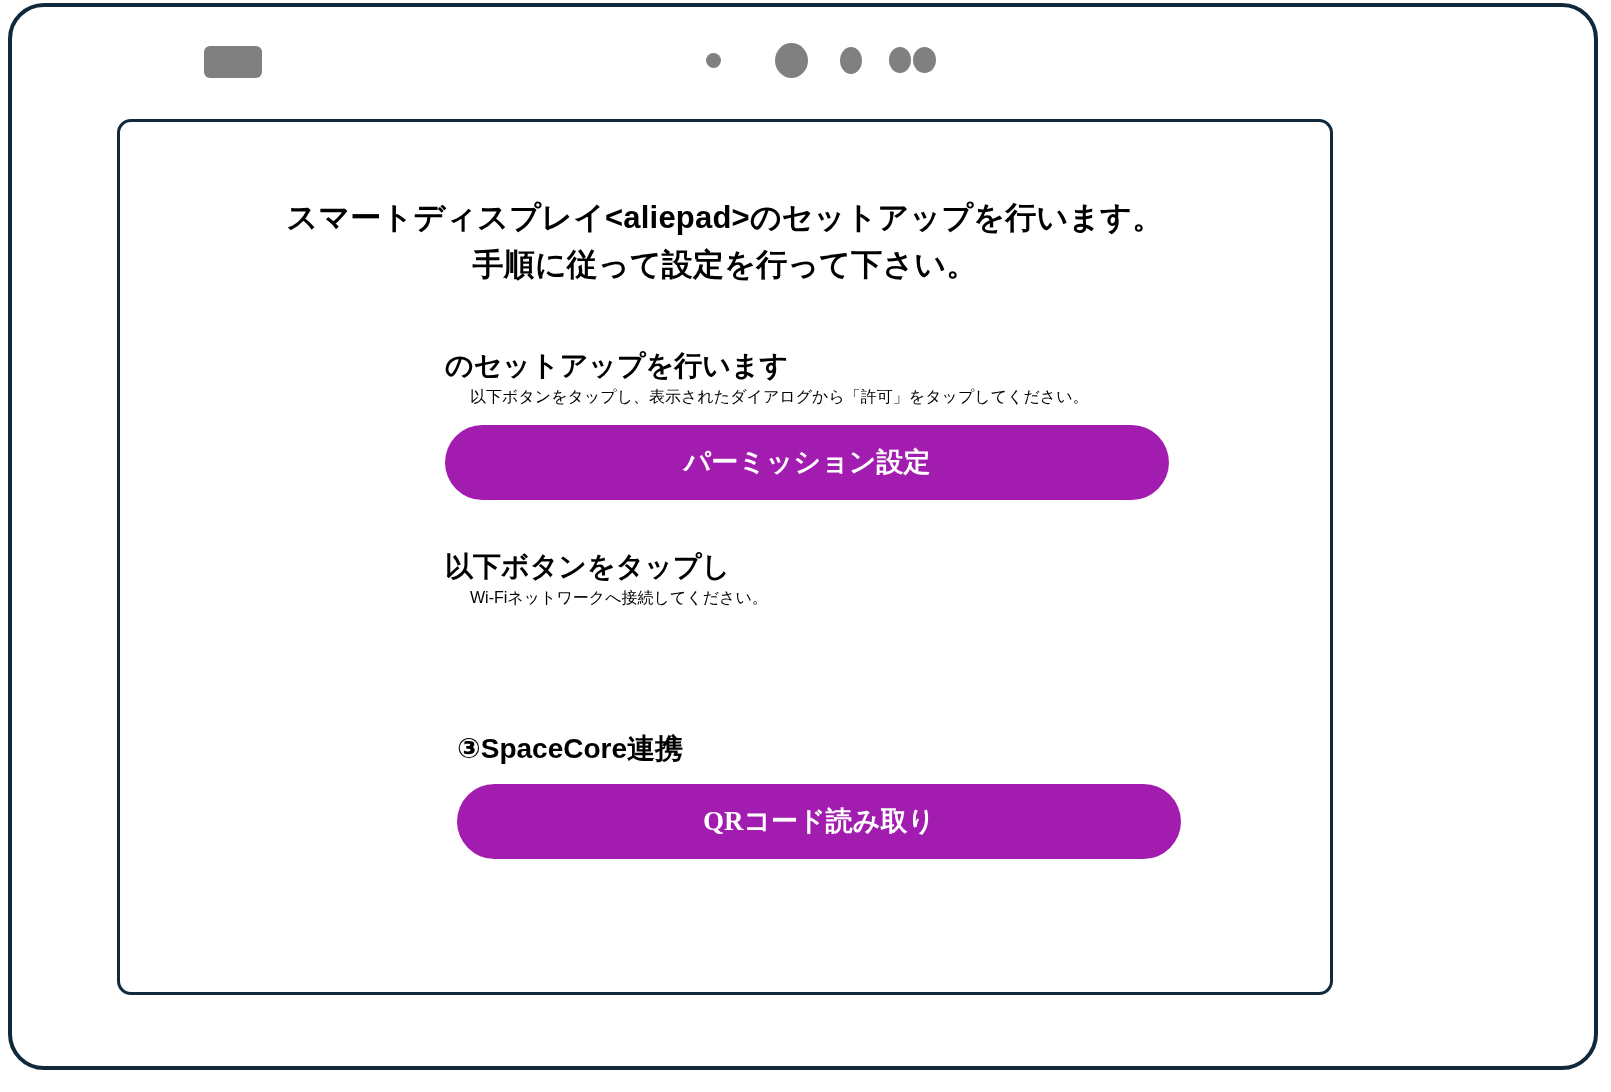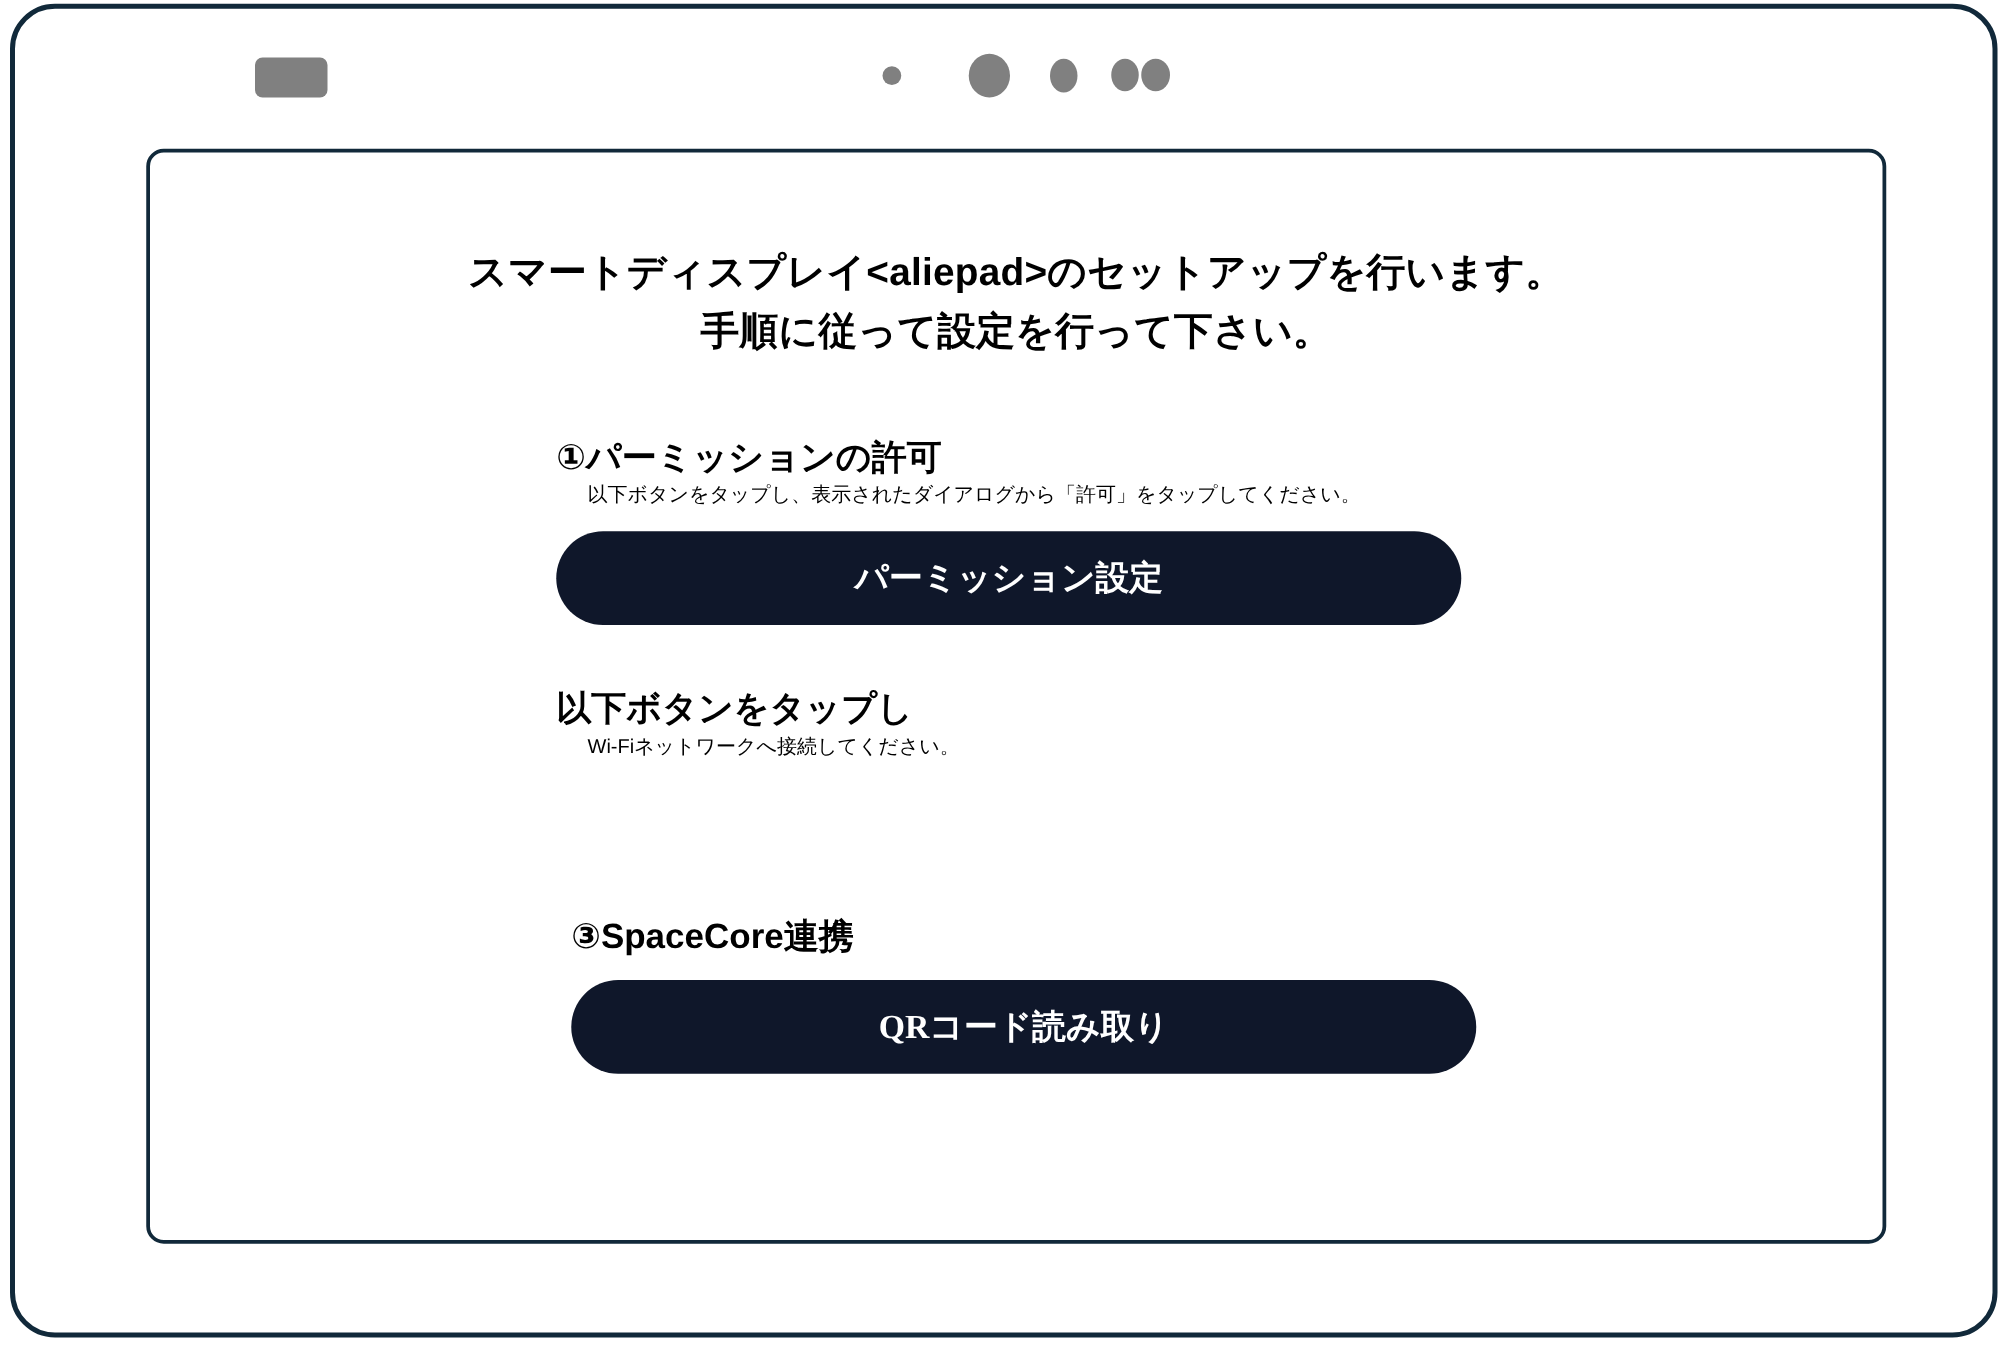--- a/index.html
+++ b/index.html
@@ -53,21 +53,21 @@
   #sensor-dot-2 { left: 763px; top: 36px;   width: 33px; height: 35px; }
   #sensor-dot-3 { left: 828px; top: 40px;   width: 22px; height: 27px; }
   #sensor-dot-4 { left: 877px; top: 40px;   width: 22px; height: 26px; }
   #sensor-dot-5 { left: 901px; top: 40px;   width: 23px; height: 26px; }
 
   
   #screen-panel {
     position: absolute;
     left: 105px;
     top: 112px;
-    width: 1392px;
+    width: 1216px;
     height: 876px;
     box-sizing: border-box;
     border: 3px solid #11293a;
     border-radius: 14px;
     background: #ffffff;
   }
 
   
   #setup-heading {
     position: absolute;
@@ -112,21 +112,21 @@
   .step-desc-line { display: block; }
 
   .action-button {
     display: block;
     box-sizing: border-box;
     margin: 16px 0 0 0;
     width: 724px;
     height: 75px;
     border: none;
     border-radius: 38px;
-    background: #0f172a;
+    background: #a21caf;
     color: #ffffff;
     font-family: "Liberation Sans", "DejaVu Sans", sans-serif;
     font-weight: bold;
     font-size: 27px;
     line-height: 75px;
     text-align: center;
     padding: 0;
     cursor: pointer;
     white-space: nowrap;
   }
@@ -149,21 +149,21 @@
   </div>
 
   <div id="screen-panel">
 
     <div id="setup-heading">
       <span class="heading-line">スマートディスプレイ&lt;aliepad&gt;のセットアップを行います。</span>
       <span class="heading-line">手順に従って設定を行って下さい。</span>
     </div>
 
     <div class="step-group" id="step-group-1">
-      <div class="step-title">①パーミッションの許可</div>
+      <div class="step-title">のセットアップを行います</div>
       <div class="step-desc">
         <span class="step-desc-line">以下ボタンをタップし、表示されたダイアログから「許可」をタップしてください。</span>
       </div>
       <button class="action-button" id="permission-button">パーミッション設定</button>
     </div>
 
     <div class="step-group" id="step-group-2">
       <div class="step-title">以下ボタンをタップし</div>
       <div class="step-desc">
         <span class="step-desc-line">Wi-Fiネットワークへ接続してください。</span>

